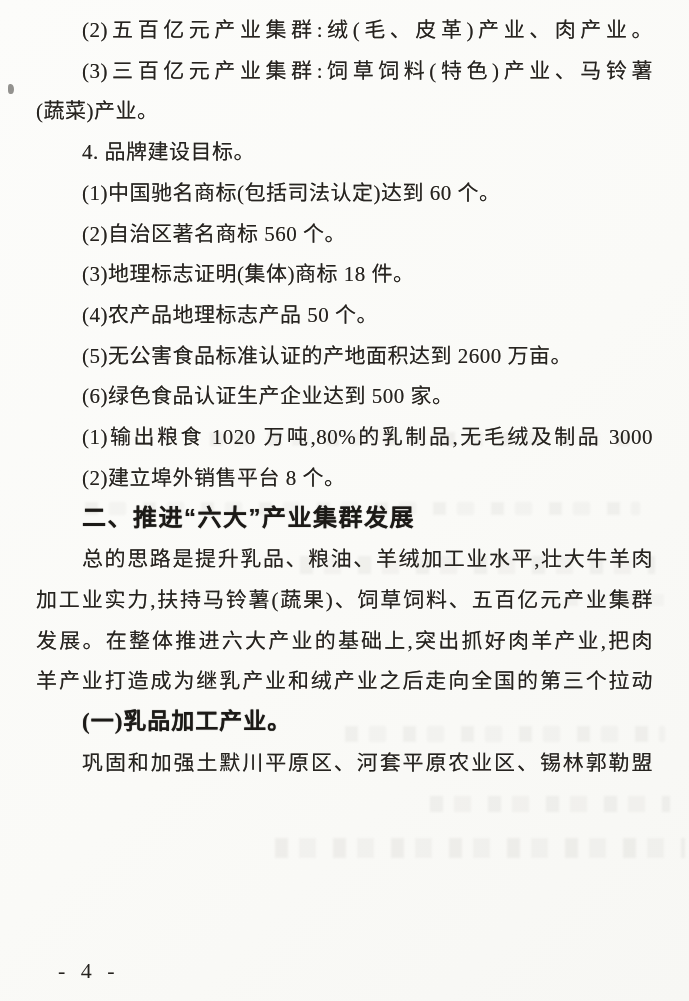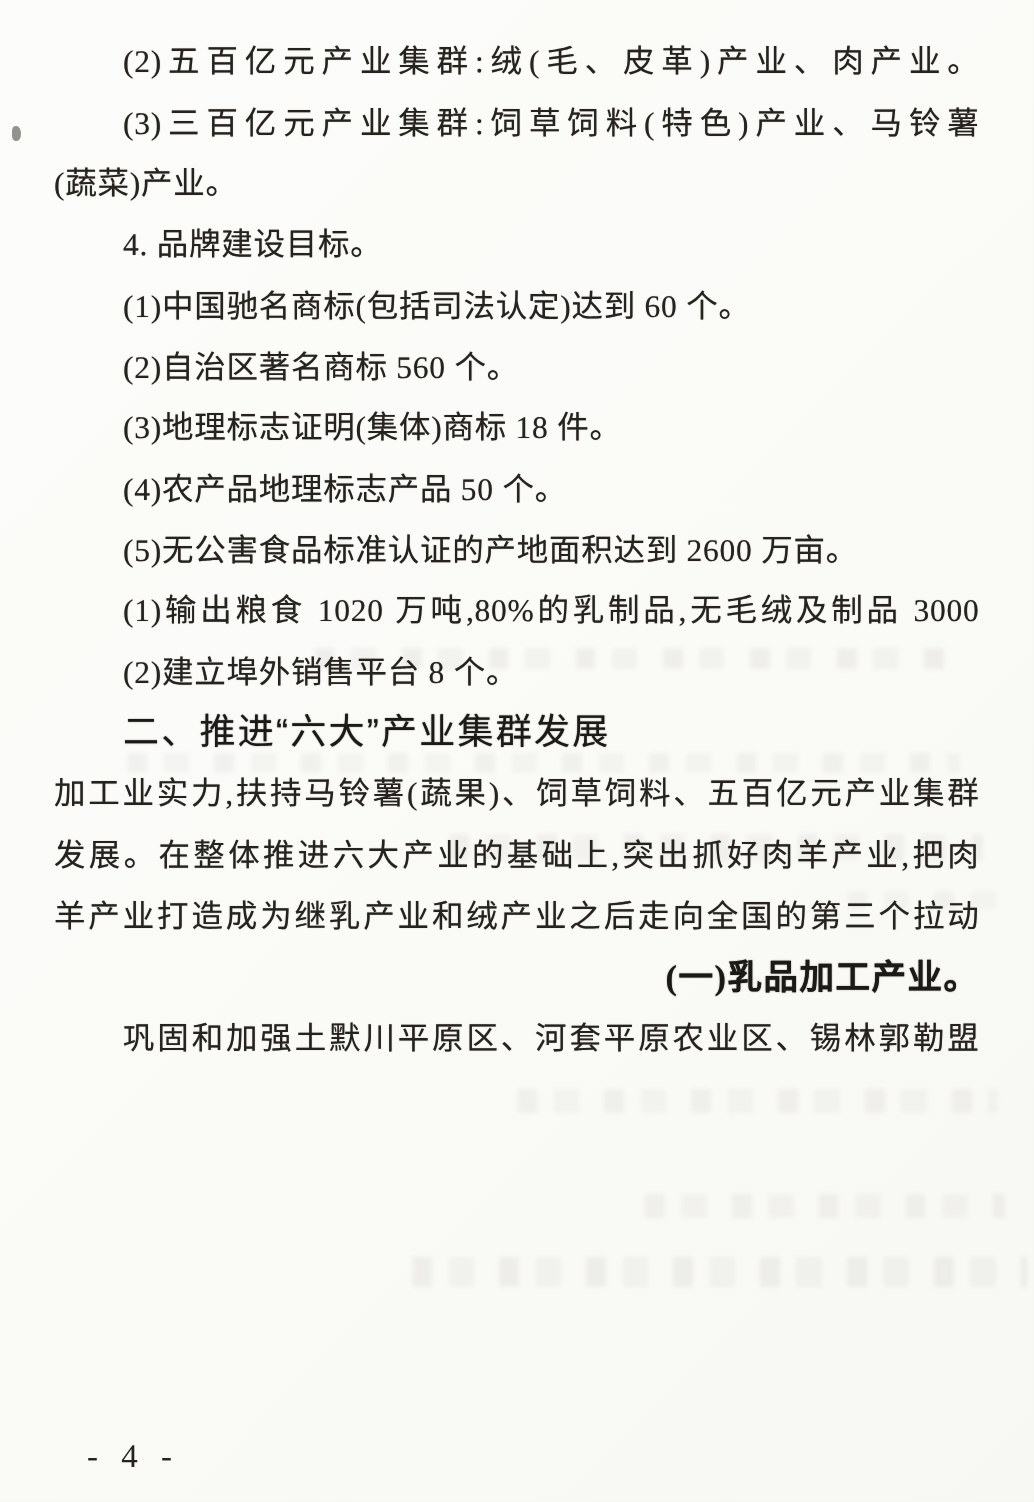--- a/index.html
+++ b/index.html
@@ -36,50 +36,49 @@
     position: absolute;
     background: rgba(60,58,54,0.55);
     border-radius: 40% 60% 55% 45%;
     filter: blur(0.4px);
   }
   .content {
     position: absolute;
     top: 0;
     left: 36px;
     width: 617px;
-    padding-top: 21px;
+    padding-top: 10px;
   }
   .line {
     font-size: 21px;
     line-height: 40.7px;
     letter-spacing: 0.5px;
     white-space: pre-wrap;
     color: #26231f;
     text-shadow: 0 0 0.6px rgba(38,35,31,0.55);
   }
   .indent { text-indent: 46px; }
   .full {
     text-align: justify;
     text-align-last: justify;
   }
   .heading {
     font-family: "Liberation Sans", "DejaVu Sans", sans-serif;
-    font-weight: 400;
+    font-weight: 700;
     font-size: 24px;
     letter-spacing: 1.5px;
     color: #1c1a17;
     text-shadow: 0 0 0.8px rgba(28,26,23,0.8);
   }
   .subheading {
     font-weight: 700;
     font-size: 23px;
     letter-spacing: 1px;
     color: #1c1a17;
     text-shadow: 0 0 0.8px rgba(28,26,23,0.8);
-    text-align: right;
   }
   .footer {
     position: absolute;
     left: 58px;
     top: 958px;
     font-size: 22px;
     letter-spacing: 5px;
     color: #26231f;
   }
 </style>
@@ -100,23 +99,25 @@
   <div class="content">
     <div class="line indent full">(2)五百亿元产业集群:绒(毛、皮革)产业、肉产业。</div>
     <div class="line indent full">(3)三百亿元产业集群:饲草饲料(特色)产业、马铃薯</div>
     <div class="line">(蔬菜)产业。</div>
     <div class="line indent">4. 品牌建设目标。</div>
     <div class="line indent">(1)中国驰名商标(包括司法认定)达到 60 个。</div>
     <div class="line indent">(2)自治区著名商标 560 个。</div>
     <div class="line indent">(3)地理标志证明(集体)商标 18 件。</div>
     <div class="line indent">(4)农产品地理标志产品 50 个。</div>
     <div class="line indent">(5)无公害食品标准认证的产地面积达到 2600 万亩。</div>
+    <div class="line indent">(6)绿色食品认证生产企业达到 500 家。</div>
     <div class="line indent full">(1)输出粮食 1020 万吨,80%的乳制品,无毛绒及制品 3000</div>
     <div class="line indent">(2)建立埠外销售平台 8 个。</div>
     <div class="line indent heading">二、推进“六大”产业集群发展</div>
+    <div class="line indent full">总的思路是提升乳品、粮油、羊绒加工业水平,壮大牛羊肉</div>
     <div class="line full">加工业实力,扶持马铃薯(蔬果)、饲草饲料、五百亿元产业集群</div>
     <div class="line full">发展。在整体推进六大产业的基础上,突出抓好肉羊产业,把肉</div>
     <div class="line full">羊产业打造成为继乳产业和绒产业之后走向全国的第三个拉动</div>
     <div class="line indent subheading">(一)乳品加工产业。</div>
     <div class="line indent full">巩固和加强土默川平原区、河套平原农业区、锡林郭勒盟</div>
   </div>
 
   <div class="footer">- 4 -</div>
 
 </div>

